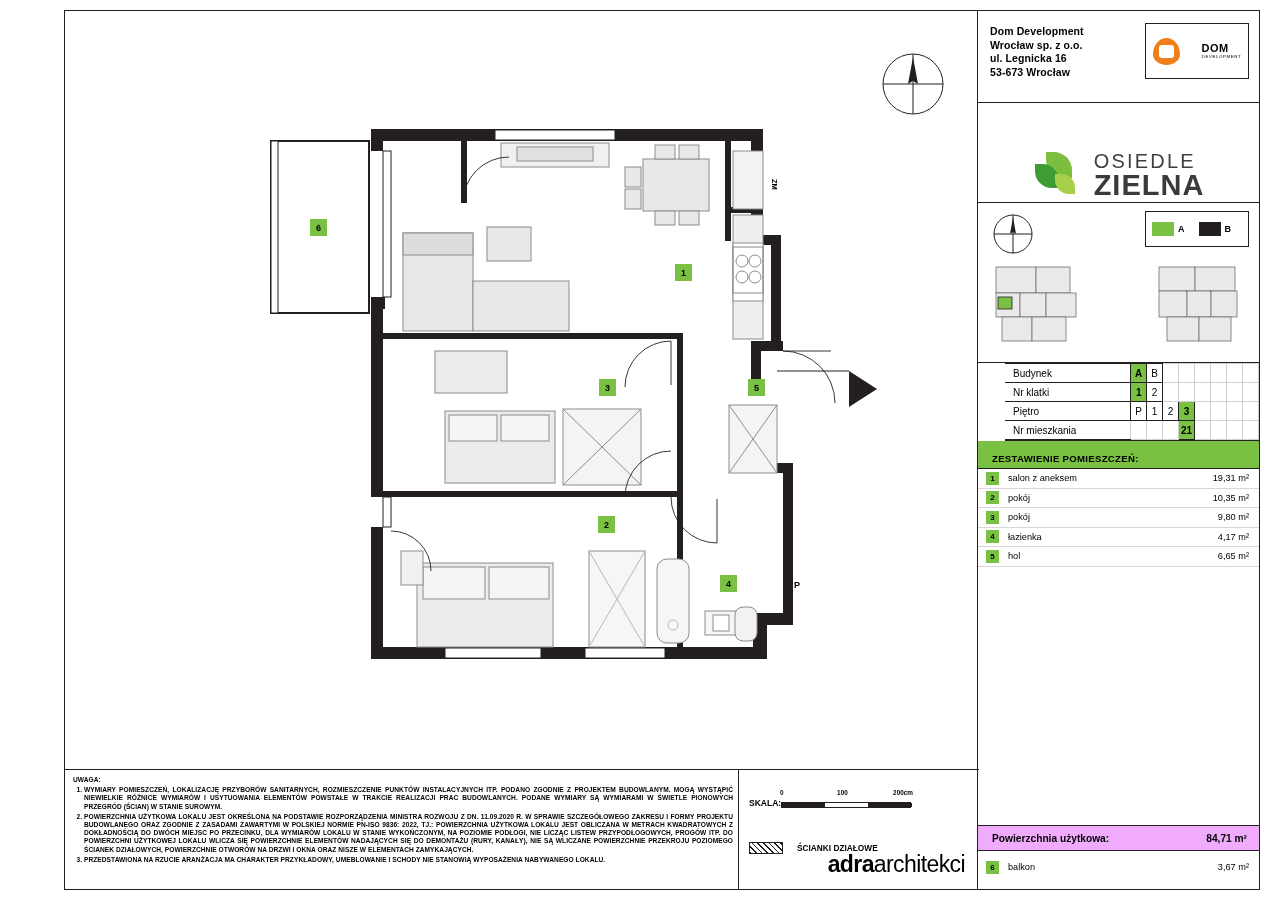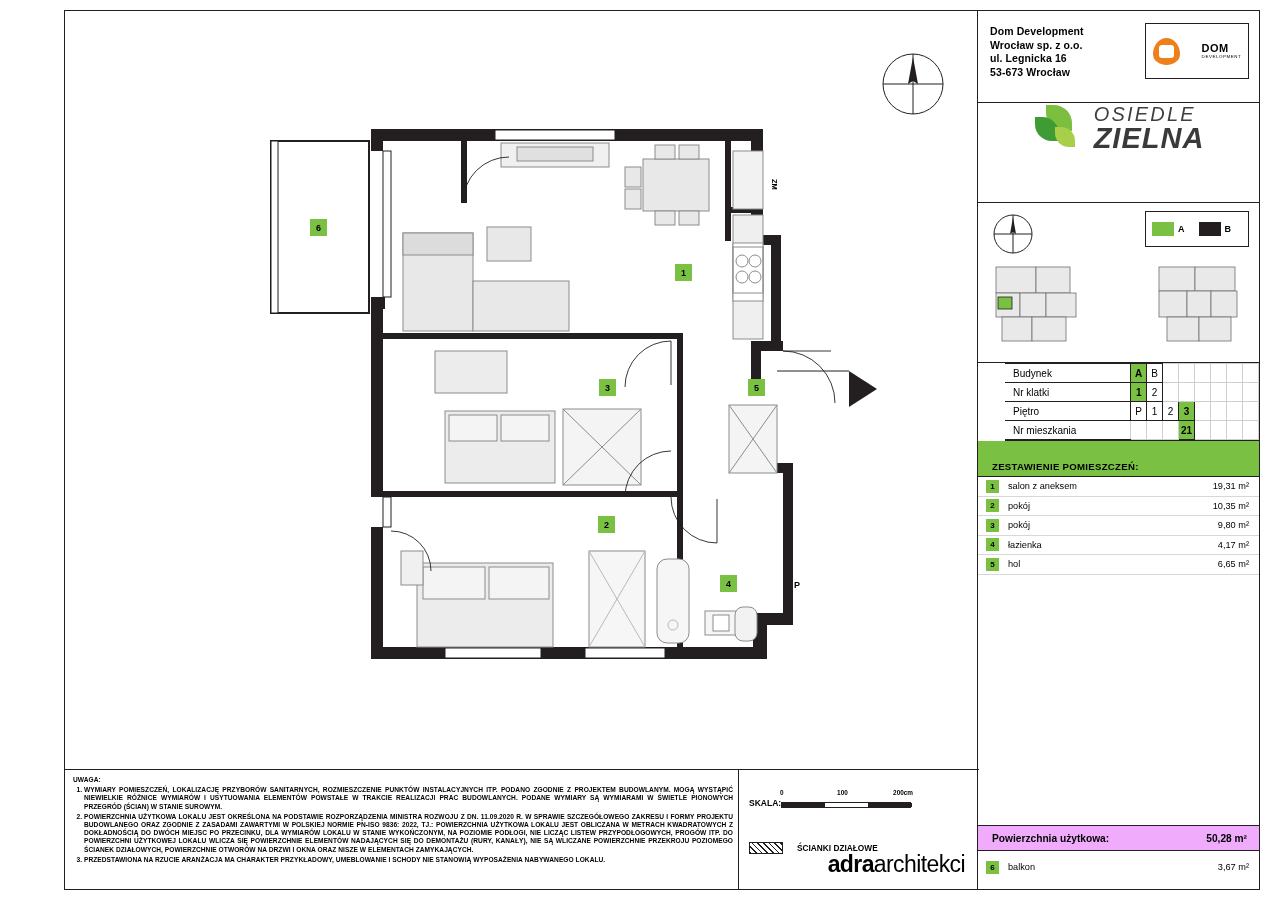--- a/index.html
+++ b/index.html
@@ -34,21 +34,21 @@
     background:#ef7f1a; position:relative;
   }
   .dom-blob:after{
     content:""; position:absolute; left:6px; top:7px; width:15px; height:13px;
     background:#fff; border-radius:3px;
   }
   .dom-txt { line-height:1; }
   .dom-txt .l1 { font-size:11px; font-weight:bold; letter-spacing:.4px; }
   .dom-txt .l2 { font-size:4.4px; letter-spacing:.6px; margin-top:1px;}
   
-  .estate { height:100px; display:flex; align-items:flex-start; justify-content:center;font-style:italic; }
+  .estate { height:100px; display:flex; align-items:flex-end; justify-content:center; }
   .estate-inner { display:flex; align-items:center; gap:9px; }
   .leafmark { position:relative; width:52px; height:52px; }
   .leafmark .lf {
     position:absolute; background:#4aa832;
     border-radius:0 70% 0 70%;
   }
   .leafmark .lf1 { width:26px; height:26px; left:13px; top:2px; background:#7cbf3f;}
   .leafmark .lf2 { width:24px; height:24px; left:2px; top:14px; background:#3f9c35;}
   .leafmark .lf3 { width:20px; height:20px; left:22px; top:24px; background:#a7cf4a;}
   .estate-txt { line-height:1.02; }
@@ -72,21 +72,21 @@
   
   .btable { font-size:10px;margin-left:27px; }
   .btable table { border-collapse:collapse; width:100%; }
   .btable td { border:1px solid #231f20; height:19px; padding:0 5px; }
   .btable td.lbl { border-left:none; border-right:none; width:118px; padding-left:8px; }
   .btable td.cell { width:15px; text-align:center; padding:0; }
   .btable td.blank { border-color:#cfcfcf; }
   .sel { background:#7ac143; color:#000; font-weight:bold; }
   
   .zest-hd {
-    background:#7ac143; font-size:9.6px; font-weight:bold; padding:20px 0 4px 14px;
+    background:#7ac143; font-size:9.6px; font-weight:bold; padding:12px 0 4px 14px;
     letter-spacing:.3px; border-bottom:1px solid #231f20;
   }
   .rooms { font-size:9.2px; }
   .rooms .row { display:flex; align-items:center; height:19.5px; border-bottom:1px solid #d7d7d7; padding:0 10px 0 8px;}
   .rooms .num {
     width:13px; height:13px; background:#7ac143; color:#000; font-size:8px; font-weight:bold;
     display:flex; align-items:center; justify-content:center; margin-right:9px;
   }
   .rooms .nm { flex:1; }
   .rooms .ar { text-align:right; }
@@ -454,21 +454,21 @@
       </div>
       <div class="row">
         <span class="num">5</span>
         <span class="nm">hol</span>
         <span class="ar">6,65 m²</span>
       </div>
     </div>
 
     <div class="area-total">
       <span>Powierzchnia użytkowa:</span>
-      <span>50,28 m²</span>
+      <span>84,71 m²</span>
     </div>
 
     <div class="balcony">
       <span class="num" style="width:13px;height:13px;background:#7ac143;font-size:8px;font-weight:bold;display:flex;align-items:center;justify-content:center;margin-right:9px;">6</span>
       <span style="flex:1">balkon</span>
       <span>3,67 m²</span>
     </div>
   </div>
 
   <div class="bottom">

